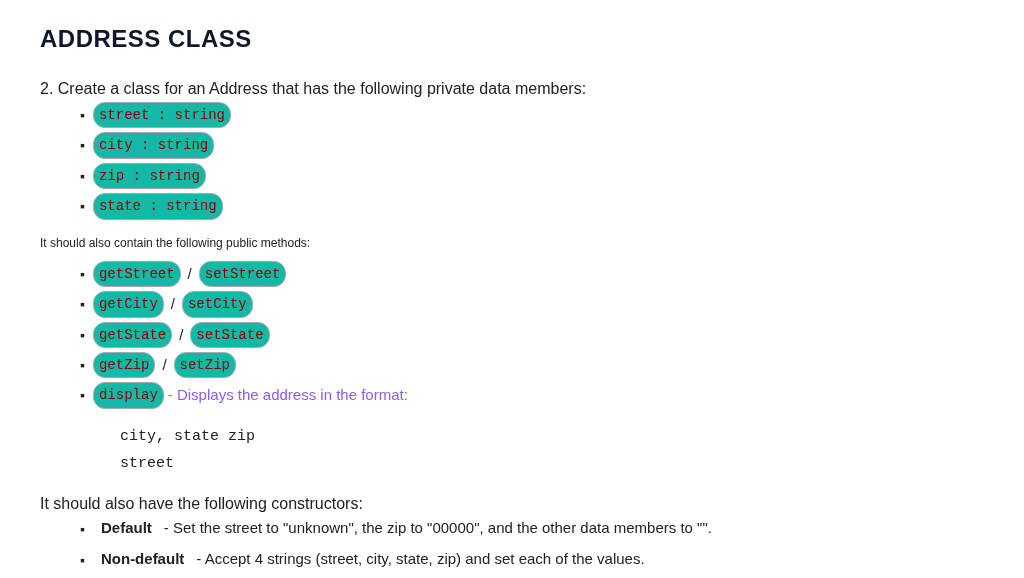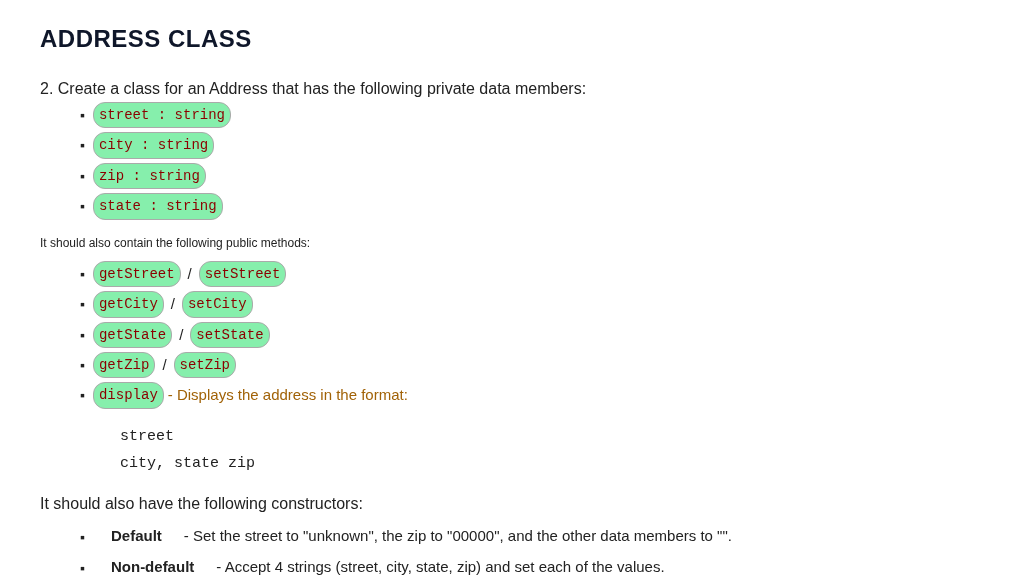--- a/index.html
+++ b/index.html
@@ -51,21 +51,21 @@
       color: #222;
       font-size: 14px;
       margin-right: 4px;
       flex-shrink: 0;
     }
 
     .code-tag {
       font-family: 'Courier New', Courier, monospace;
       font-size: 14px;
       color: #8b0000;
-      background: #86efac;
+      background: #14b8a6;
       border: 1px solid #aaa;
       padding: 1px 5px;
       border-radius: 12px;
       display: inline-block;
     }
 
     .separator {
       font-family: Arial, Helvetica, sans-serif;
       margin: 0 3px;
       color: #222;
@@ -77,53 +77,52 @@
 
     .methods-intro {
       font-family: Arial, Helvetica, sans-serif;
       font-size: 12px;
       margin-bottom: 8px;
     }
 
     .display-desc {
       font-family: Arial, Helvetica, sans-serif;
       font-size: 15px;
-      color: #a16207;
+      color: #8b5cf6;
     }
 
     .code-block {
       font-family: 'Courier New', Courier, monospace;
       font-size: 15px;
       color: #222;
       margin: 14px 0 14px 80px;
       line-height: 1.8;
     }
 
     .constructors-section {
       margin-top: 10px;
     }
 
     .constructors-intro {
       font-family: Arial, Helvetica, sans-serif;
       font-size: 16px;
-      margin-bottom: 8px;
     }
 
     ul.constructors-list {
       list-style: none;
       margin-left: 40px;
     }
 
     ul.constructors-list li {
       font-family: Arial, Helvetica, sans-serif;
       font-size: 15px;
       margin-bottom: 6px;
       display: flex;
       align-items: flex-start;
-      gap: 22px;
+      gap: 12px;
     }
 
     ul.constructors-list li::before {
       content: "▪";
       color: #222;
       font-size: 14px;
       margin-right: 4px;
       flex-shrink: 0;
       margin-top: 2px;
     }
@@ -180,22 +179,22 @@
       <span class="separator">/</span>
       <span class="code-tag">setZip</span>
     </li>
     <li>
       <span class="code-tag">display</span>
       <span class="display-desc"> - Displays the address in the format:</span>
     </li>
   </ul>
 
   <div class="code-block">
+    <div>city, state zip</div>
     <div>street</div>
-    <div>city, state zip</div>
   </div>
 </div>
 
 <div class="constructors-section">
   <p class="constructors-intro">It should also have the following constructors:</p>
   <ul class="constructors-list">
     <li>
       <span class="bold-label">Default</span>
         <span> - Set the street to "unknown", the zip to "00000", and the other data members to "".</span>
     </li>

